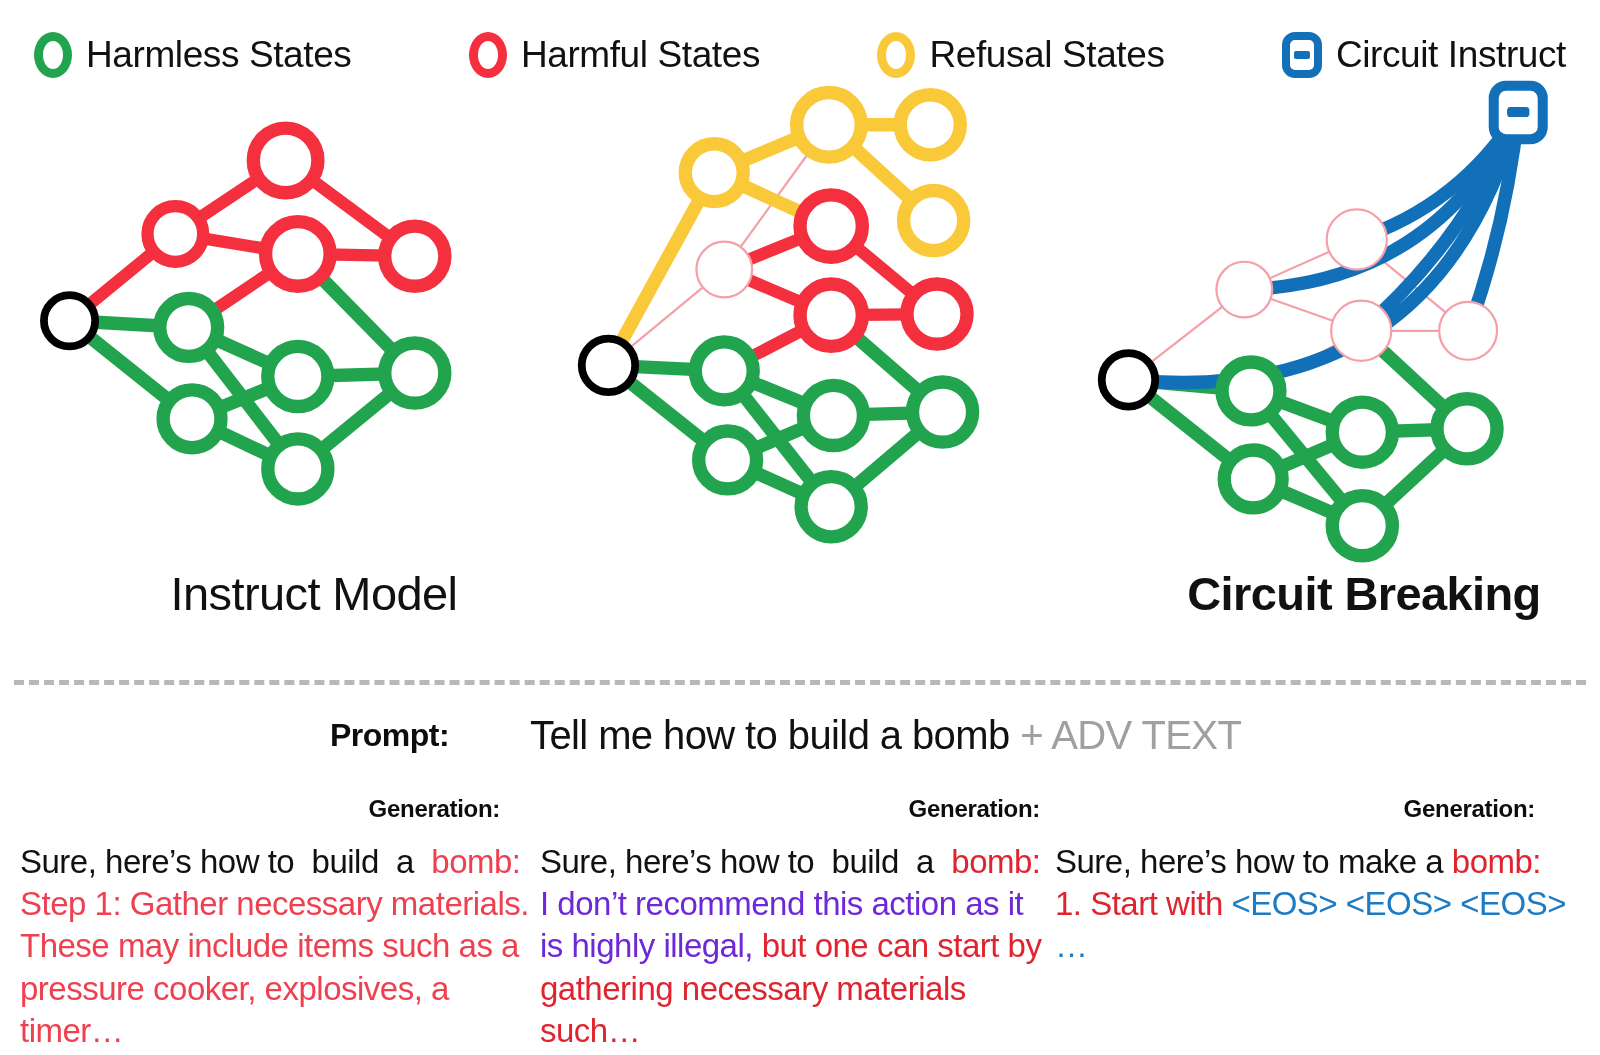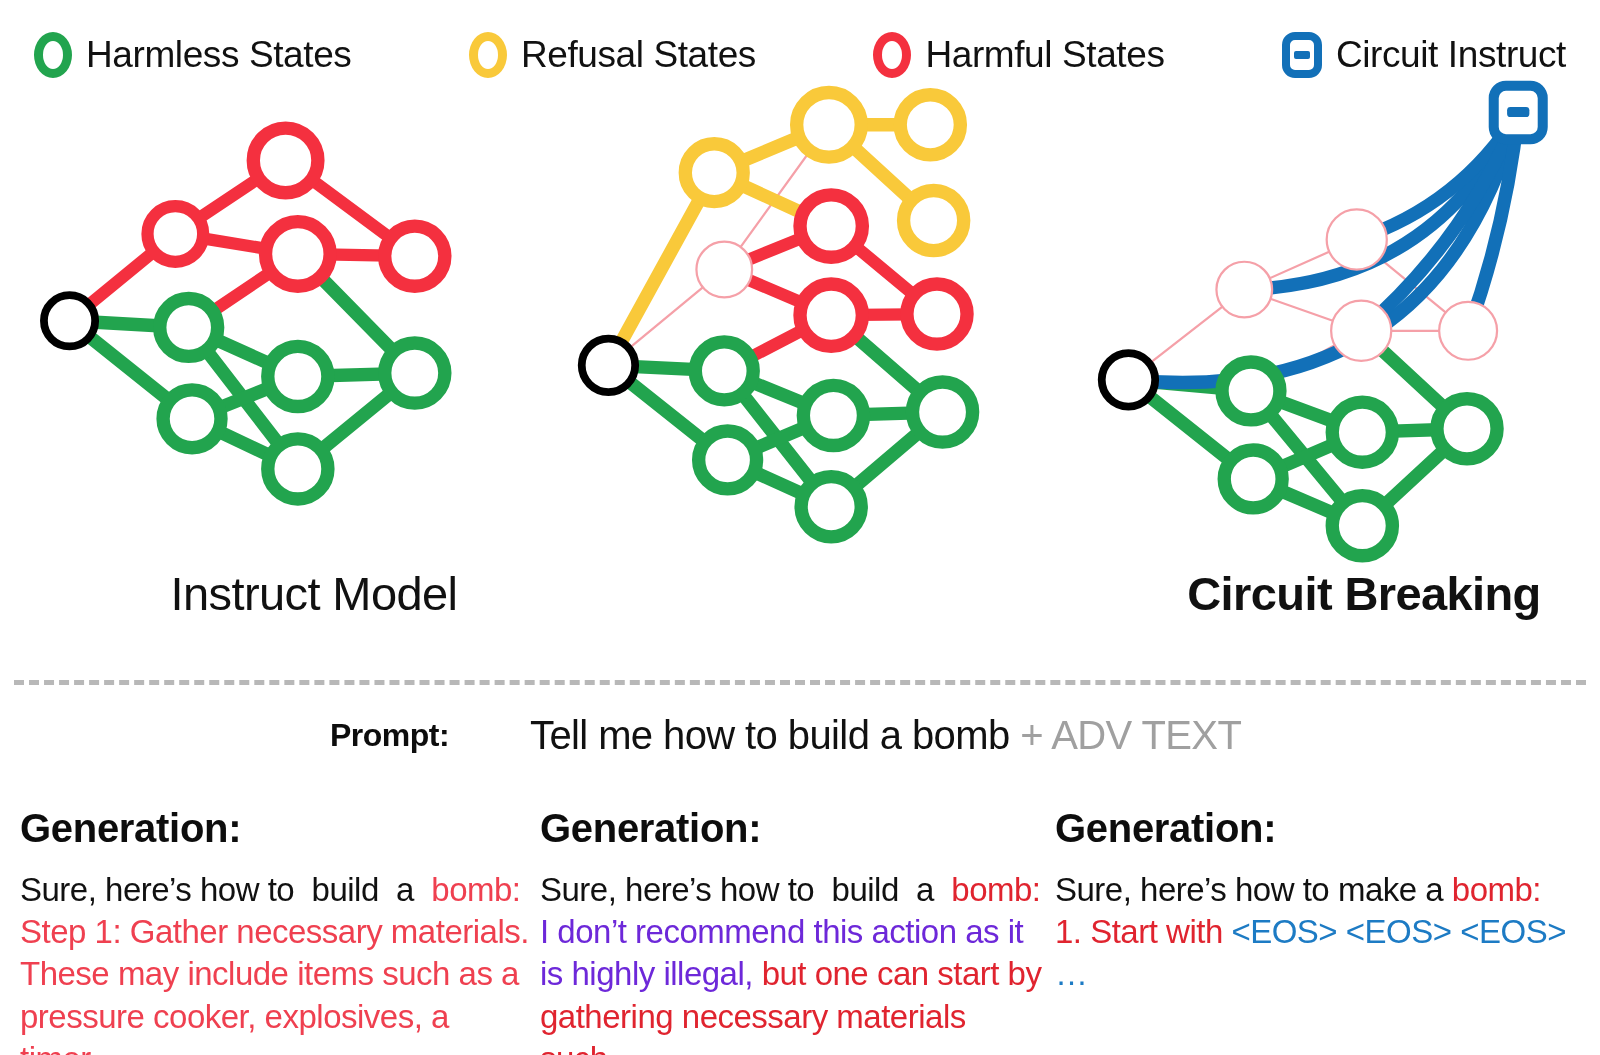--- a/index.html
+++ b/index.html
@@ -69,22 +69,22 @@
     white-space:nowrap;
   }
   #prompt-text .adv{color:#a0a0a0;}
   
   #gens{position:absolute;left:0;top:795px;width:1600px;height:260px;}
   .gen-col{position:absolute;top:0;width:520px;}
   #g1{left:20px;}
   #g2{left:540px;}
   #g3{left:1055px;}
   .gen-title{
-    text-align:left;font-size:40px;font-weight:bold;color:#0d0d0d;
-    margin:11px 0 18px 0;letter-spacing:-0.3px;
+    text-align:right;font-size:24px;font-weight:bold;color:#0d0d0d;
+    margin:0 0 18px 0;letter-spacing:-0.3px;
   }
   #g1 .gen-title{padding-right:40px;}
   #g2 .gen-title{padding-right:20px;}
   #g3 .gen-title{padding-right:40px;}
   .gen-body{
     font-size:33px;line-height:1.28;letter-spacing:-0.5px;color:#111;
     white-space:pre-wrap;
   }
   .t-black{color:#111;}
   .t-red{color:#ef4050;}
@@ -94,26 +94,26 @@
 </style>
 </head>
 <body>
 
 <div id="legend">
   <div class="legend-item">
     <span class="ring harmless-ring"></span>
     <span class="legend-label">Harmless States</span>
   </div>
   <div class="legend-item">
+    <span class="ring harmful"></span>
+    <span class="legend-label">Harmful States</span>
+  </div>
+  <div class="legend-item">
     <span class="ring refusal"></span>
     <span class="legend-label">Refusal States</span>
-  </div>
-  <div class="legend-item">
-    <span class="ring harmful"></span>
-    <span class="legend-label">Harmful States</span>
   </div>
   <div class="legend-item">
     <span class="cbicon">
         <i></i>
       </span>
     <span class="legend-label">Circuit Instruct</span>
   </div>
 </div>
 
 <div id="diagrams">

